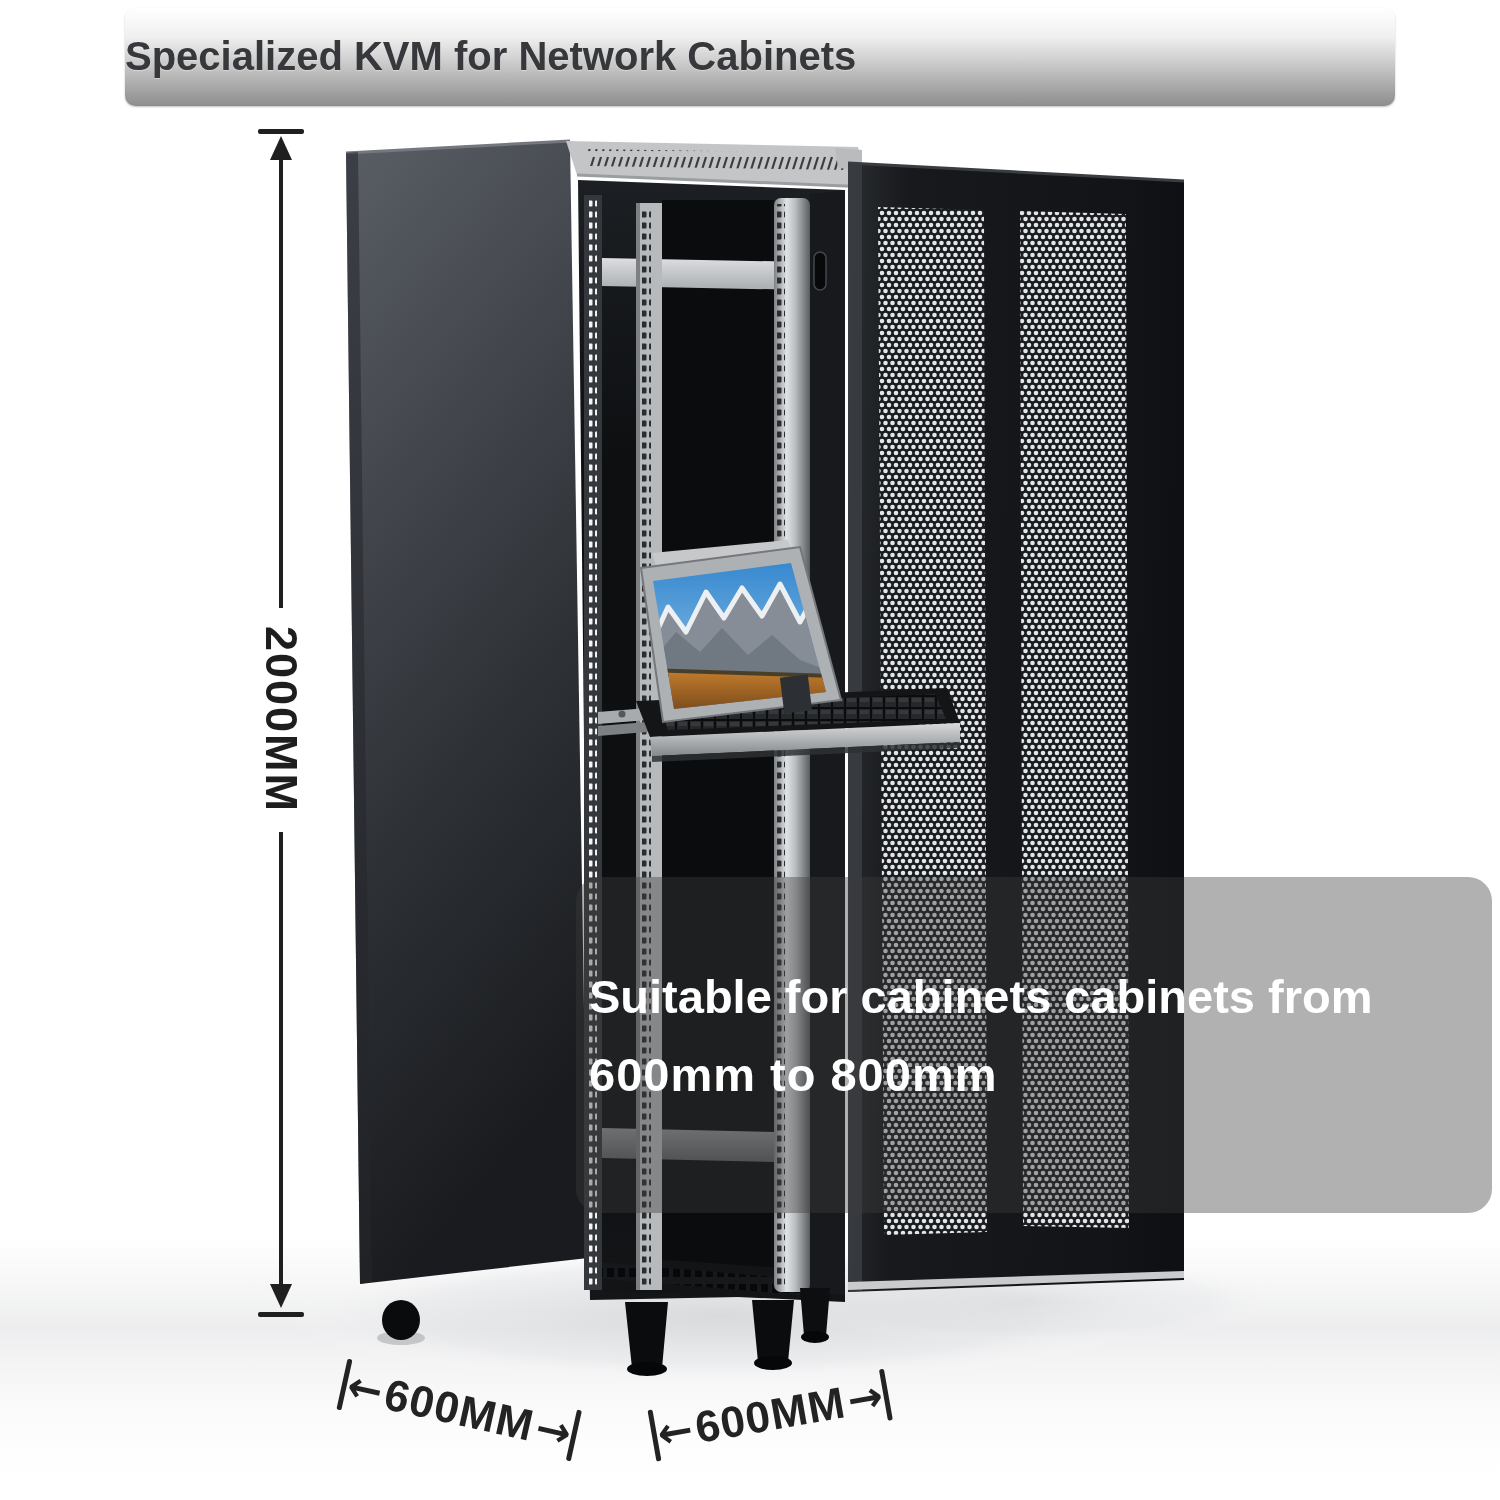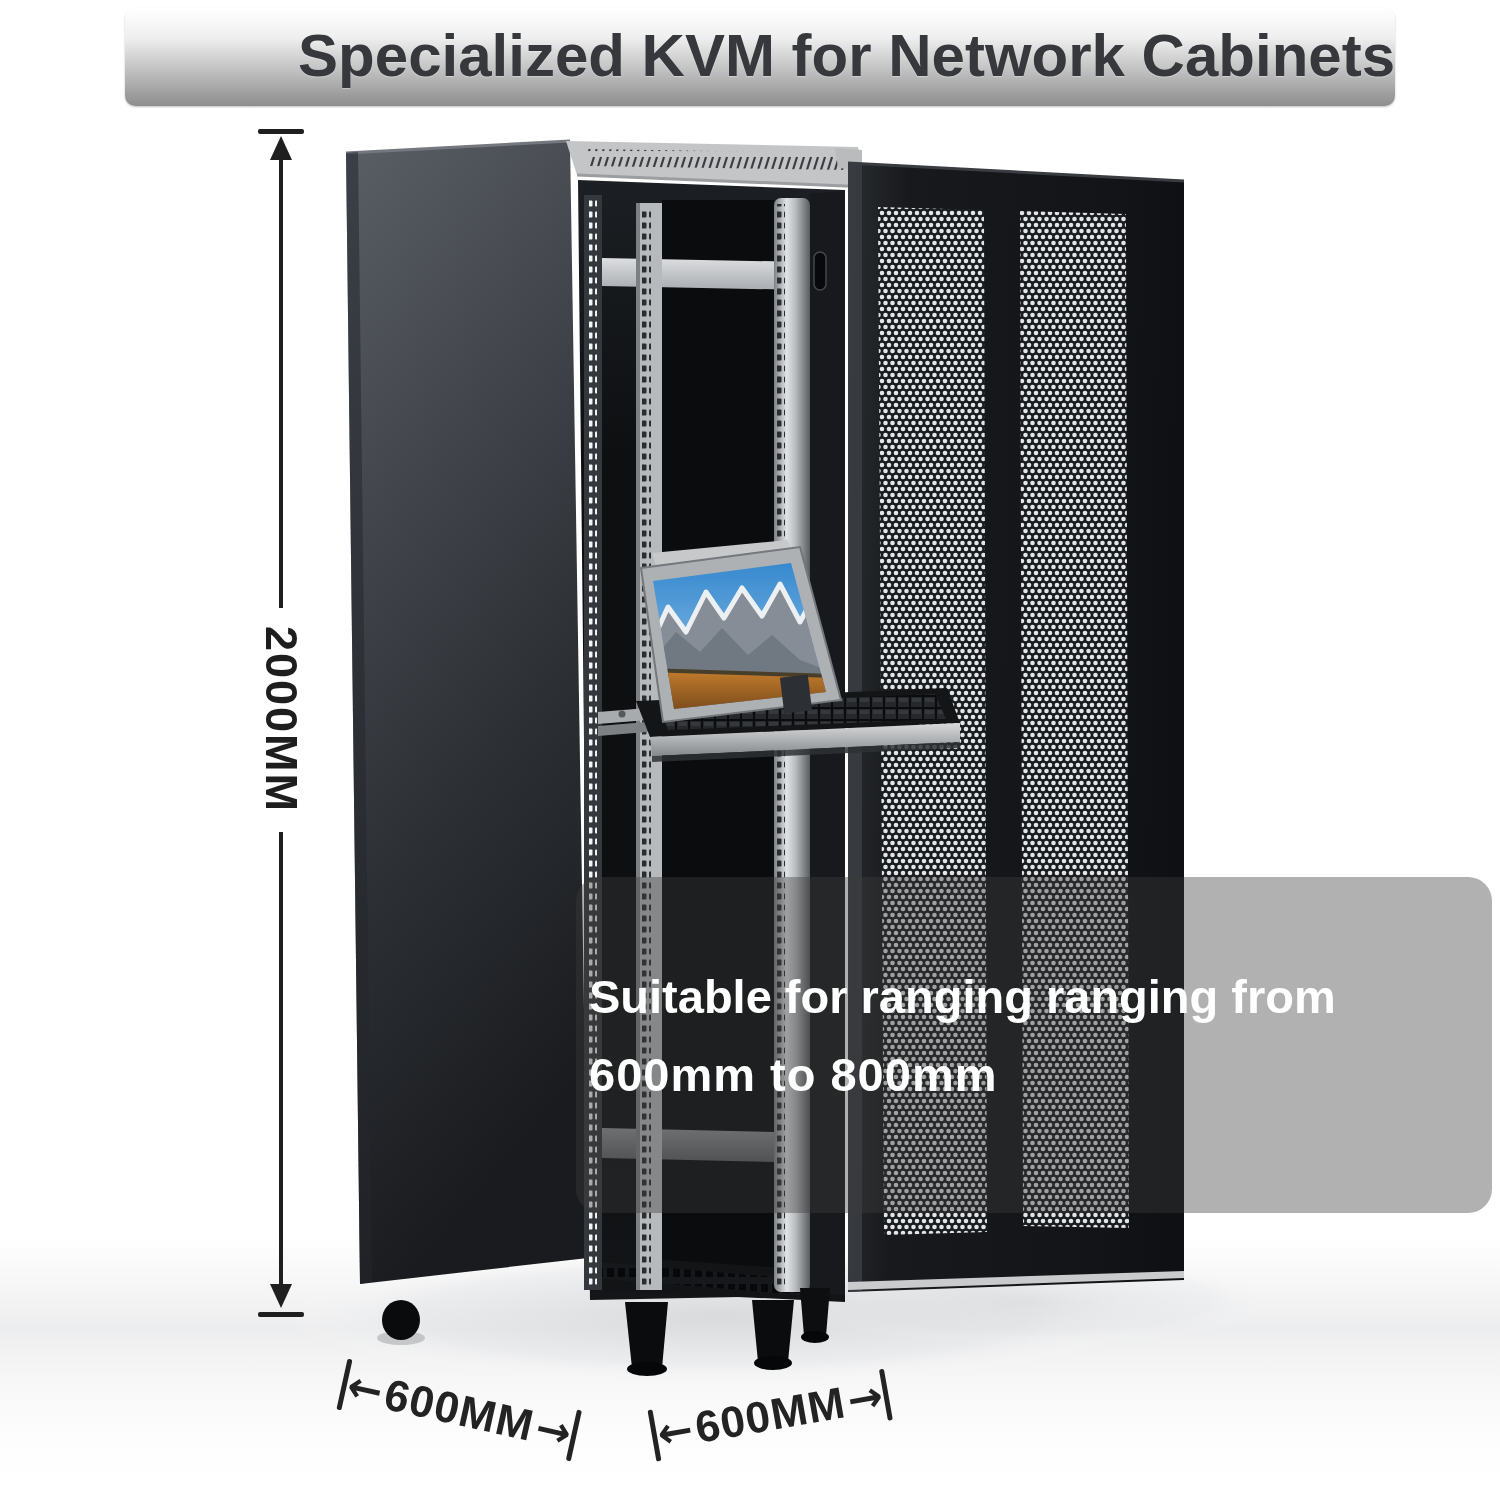--- a/index.html
+++ b/index.html
@@ -2,22 +2,22 @@
 <html><head>
 <meta charset="utf-8">
 <style>
   html,body{margin:0;padding:0;background:#ffffff;}
   #stage{position:relative;width:1500px;height:1500px;background:#ffffff;overflow:hidden;
          font-family:"Liberation Sans",sans-serif;}
   
   .banner{position:absolute;left:125px;top:8px;width:1270px;height:98px;border-radius:10px;z-index:3;
           background:linear-gradient(180deg,#ffffff 0%,#efefef 30%,#c3c3c3 62%,#8d8d8d 100%);
           box-shadow:0 1px 2px rgba(0,0,0,.25);}
-  .banner-title{width:100%;height:98px;line-height:96px;text-align:right;
-          font-size:60px;font-weight:700;color:#36383b;letter-spacing:0px;white-space:nowrap;
+  .banner-title{width:100%;height:98px;line-height:96px;text-align:left;
+          font-size:40px;font-weight:700;color:#36383b;letter-spacing:0px;white-space:nowrap;
           text-shadow:0 1px 1px rgba(255,255,255,.35);}
   
   .vdim{position:absolute;z-index:3;}
   .vdim-cap{position:absolute;left:258px;width:46px;height:5px;background:#1f1f1f;border-radius:2px;}
   .vdim-line{position:absolute;left:279px;width:4px;background:#1f1f1f;}
   .vdim-arrow{position:absolute;left:270px;width:0;height:0;border-left:11px solid transparent;border-right:11px solid transparent;}
   .vdim-label{position:absolute;left:250px;top:600px;width:62px;height:240px;
           display:flex;align-items:center;justify-content:center;
           writing-mode:vertical-rl;font-size:45px;font-weight:700;color:#1e1e1e;letter-spacing:2px;}
   
@@ -245,21 +245,21 @@
     <div class="vdim-cap" style="top:129px;"></div>
     <div class="vdim-arrow" style="top:136px;border-bottom:24px solid #1f1f1f;"></div>
     <div class="vdim-line" style="top:158px;height:450px;"></div>
     <div class="vdim-label">2000MM</div>
     <div class="vdim-line" style="top:832px;height:454px;"></div>
     <div class="vdim-arrow" style="top:1284px;border-top:24px solid #1f1f1f;"></div>
     <div class="vdim-cap" style="top:1312px;"></div>
   </div>
 
   <div class="callout">
-    <div class="callout-line callout-line1">Suitable for ranging ranging from</div>
+    <div class="callout-line callout-line1">Suitable for cabinets cabinets from</div>
     <div class="callout-line callout-line2">600mm to 800mm</div>
   </div>
 
   <div class="dim-row dim-depth">
     <div class="dim-tick"></div>
     <span class="dim-arrow">←</span>
     <span class="dim-label">600MM</span>
     <span class="dim-arrow">→</span>
     <div class="dim-tick"></div>
   </div>

